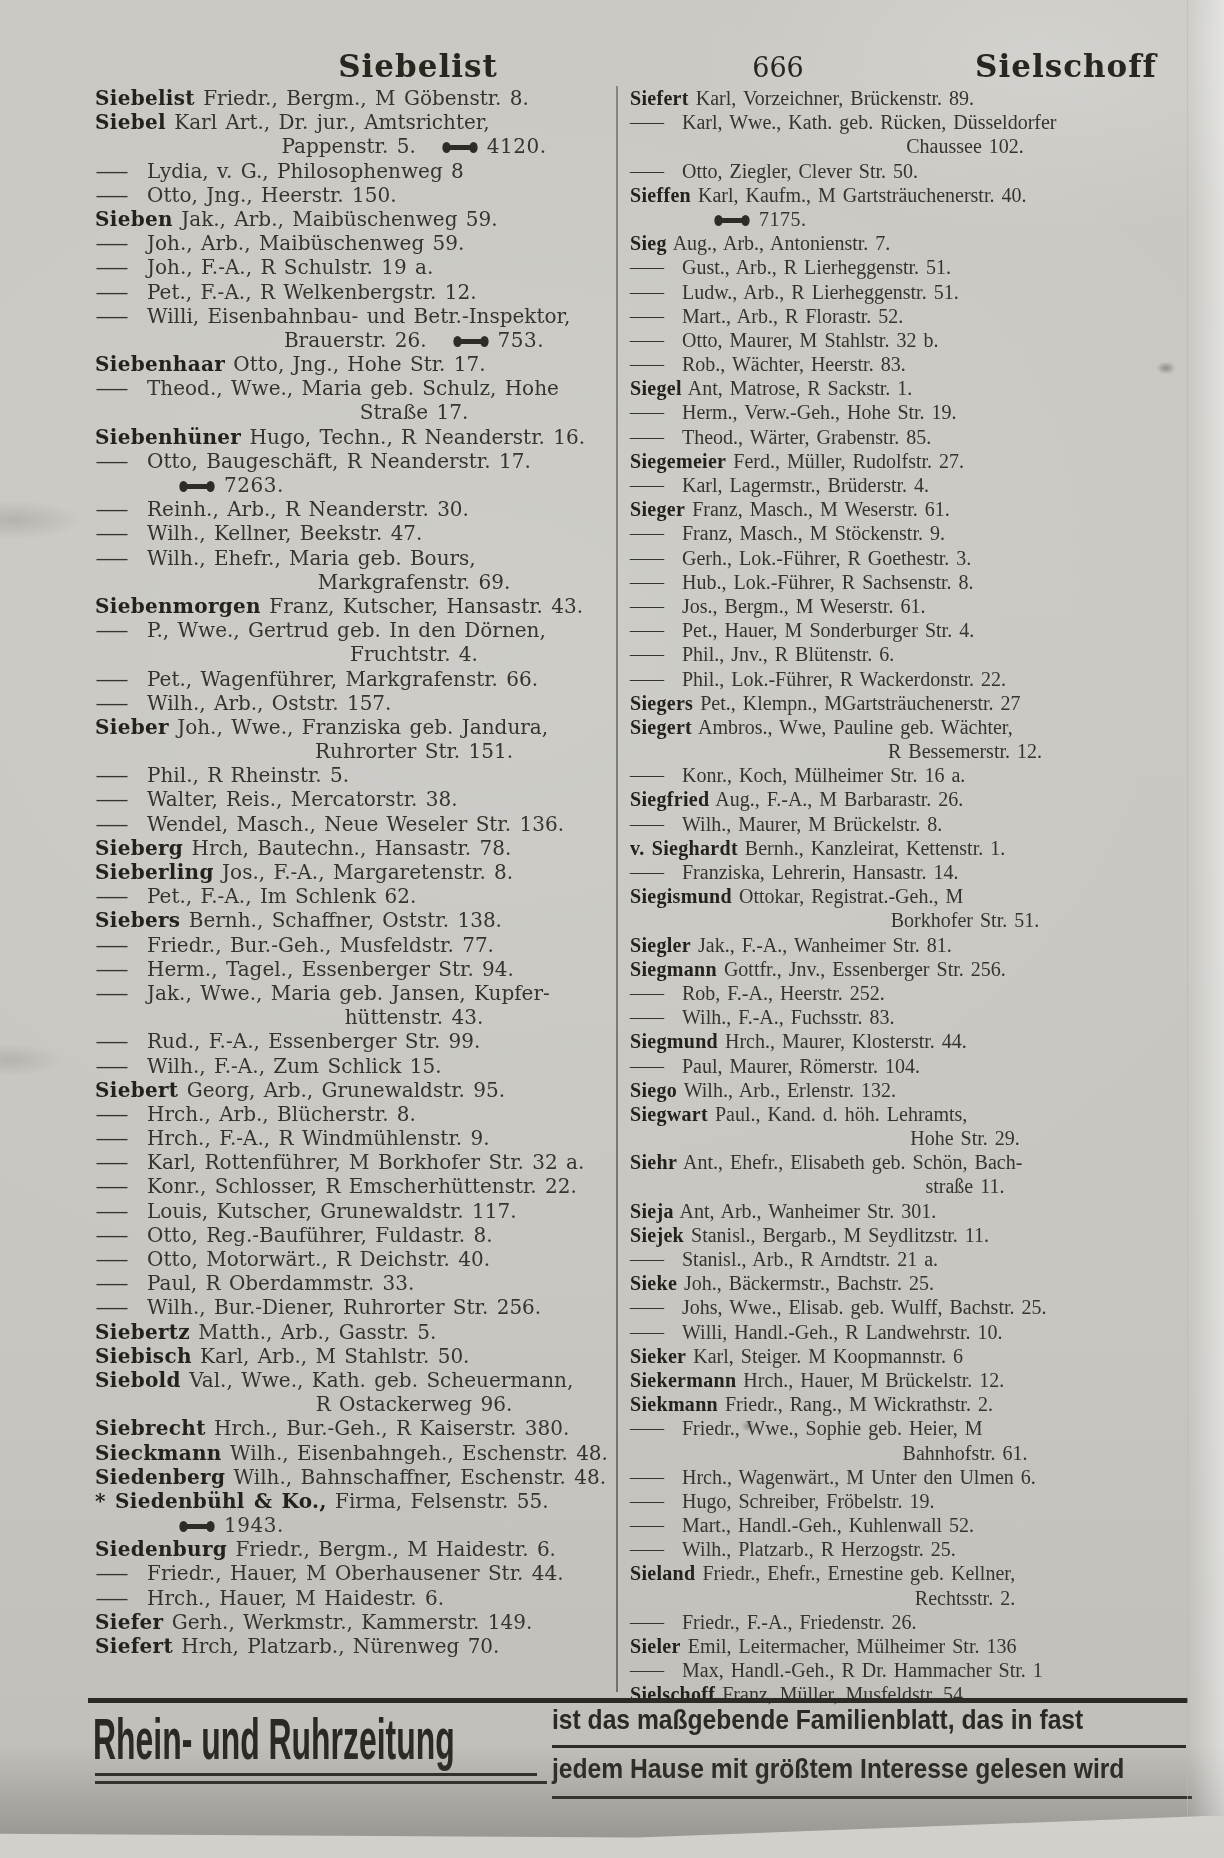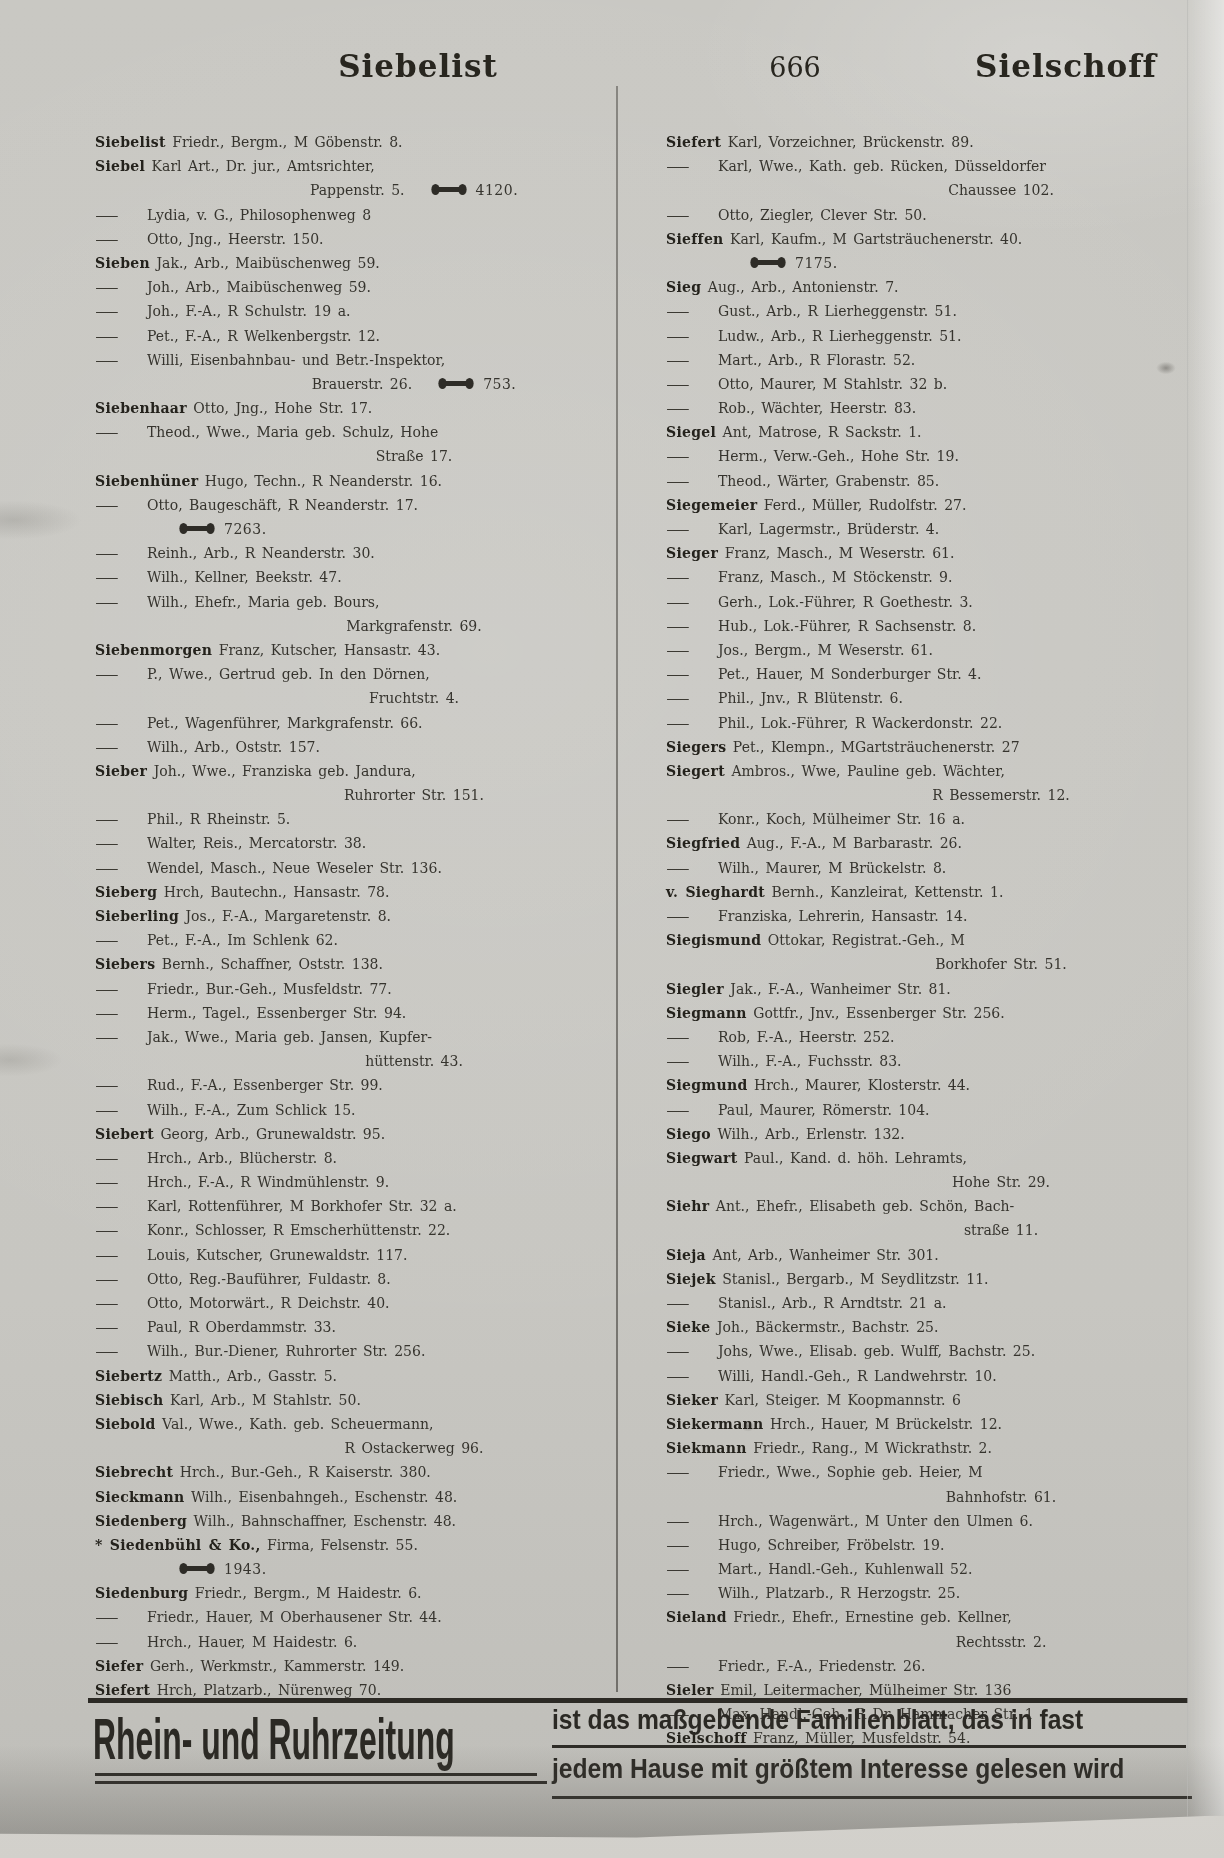--- a/index.html
+++ b/index.html
@@ -26,26 +26,26 @@
   .right-shade{position:absolute;top:0;bottom:0;right:0;width:36px;
     background:linear-gradient(90deg,transparent,rgba(255,255,255,.45));
     border-left:1px solid rgba(130,128,123,.35);pointer-events:none;}
 
   .page-header span{position:absolute;color:#28261f;}
   .headword-left,.headword-right{
     top:48px;font-size:31px;font-weight:bold;transform:translateX(-50%);
     letter-spacing:1px;}
   .headword-left{left:418px;}
   .headword-right{left:1066px;}
-  .page-number{top:52px;left:778px;font-size:27px;transform:translateX(-50%);color:#34322c;margin-left:17px;}
-
-  .col{position:absolute;top:86px;font-size:14px;line-height:24.2px;color:#36342e;
-    word-spacing:2px;margin-top:44px;}
+  .page-number{top:52px;left:778px;font-size:27px;transform:translateX(-50%);color:#34322c;}
+
+  .col{position:absolute;top:86px;font-size:20px;line-height:24.2px;color:#36342e;
+    word-spacing:2px;}
   .col-left{left:95px;width:520px;}
-  .col-right{left:666px;width:552px;}
+  .col-right{left:630px;width:552px;font-family:Liberation Serif, serif;}
   .line{white-space:nowrap;height:24.2px;}
   .line.c{padding-left:118px;text-align:center;}
   .line.p{padding-left:84px;}
   .dash{display:inline-block;width:52px;transform:scaleX(1.7);transform-origin:left center;}
   .hw{font-weight:bold;color:#24221c;letter-spacing:.3px;}
   .tel-icon{display:inline-block;vertical-align:-1px;margin:0 9px 0 0;}
   .after-text .tel-icon{margin-left:26px;}
   .tel-number{letter-spacing:.5px;}
 
   .divider{position:absolute;left:616px;top:86px;width:2px;height:1606px;

